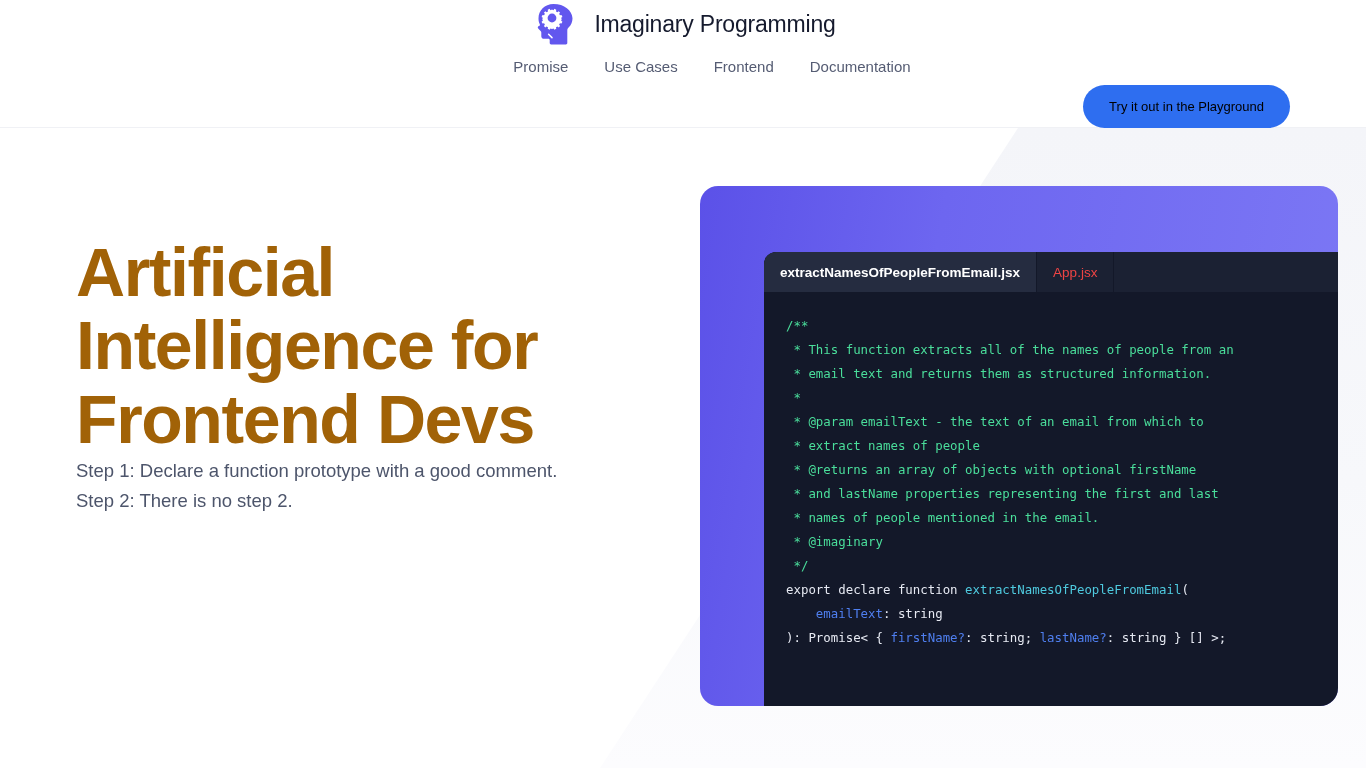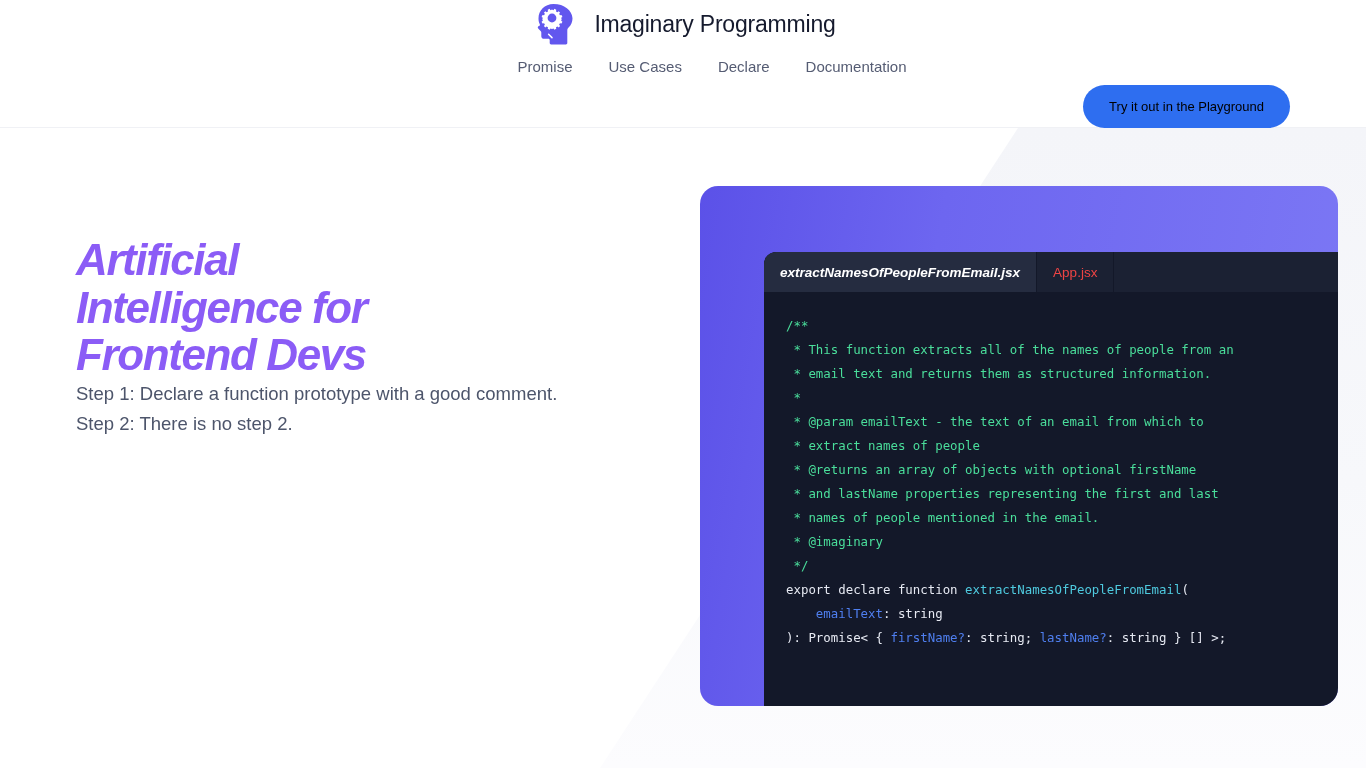--- a/index.html
+++ b/index.html
@@ -93,26 +93,25 @@
     z-index: 4;
     display: flex;
     padding: 0 76px;
   }
   .hero-left {
     width: 600px;
     padding-top: 108px;
     flex: 0 0 600px;
   }
   .hero-title {
-    font-size: 44px;
+    font-size: 68px;
     line-height: 1.08;
     font-weight: bold;
-    color: #8b5cf6;
+    color: #a16207;
     letter-spacing: -1.4px;
-    font-style: italic;
   }
   .hero-steps {
   }
   .hero-steps p {
     font-size: 18.5px;
     line-height: 1.62;
     color: #4d556b;
   }
   .hero-actions {
     margin-top: 44px;
@@ -176,21 +175,21 @@
     align-items: center;
     padding: 0 16px;
     font-family: "Liberation Sans", sans-serif;
     font-size: 13.5px;
     font-weight: bold;
     color: #ef4444;
     cursor: pointer;
     white-space: nowrap;
     border-right: 1px solid #131829;
   }
-  .tab:first-child { border-top-left-radius: 12px; font-style: italic; }
+  .tab:first-child { border-top-left-radius: 12px; }
   .tab.active {
     background: #252c40;
     color: #ffffff;
   }
   .tab:not(.active) { font-weight: normal; }
 
   .code-body {
     flex: 1 1 auto;
     padding: 22px 0 0 22px;
     font-family: "DejaVu Sans Mono", monospace;
@@ -231,21 +230,21 @@
         <circle cx="22" cy="18" r="4.4" fill="#6257ee"></circle>
         <path d="M18.6 34.2l3.4 3.4" stroke="#ffffff" stroke-width="1.5" stroke-linecap="round"></path>
       </svg>
     </span>
     <span class="brand-name">Imaginary Programming</span>
   </a>
 
   <nav class="nav">
     <a href="#">Promise</a>
     <a href="#">Use Cases</a>
-    <a href="#">Declare</a>
+    <a href="#">Frontend</a>
     <a href="#">Documentation</a>
   </nav>
 
   <button class="header-cta">Try it out in the Playground</button>
 </header>
 
 <main class="hero">
   <div class="hero-left">
     <h1 class="hero-title">
       <span>Artificial</span><br>

